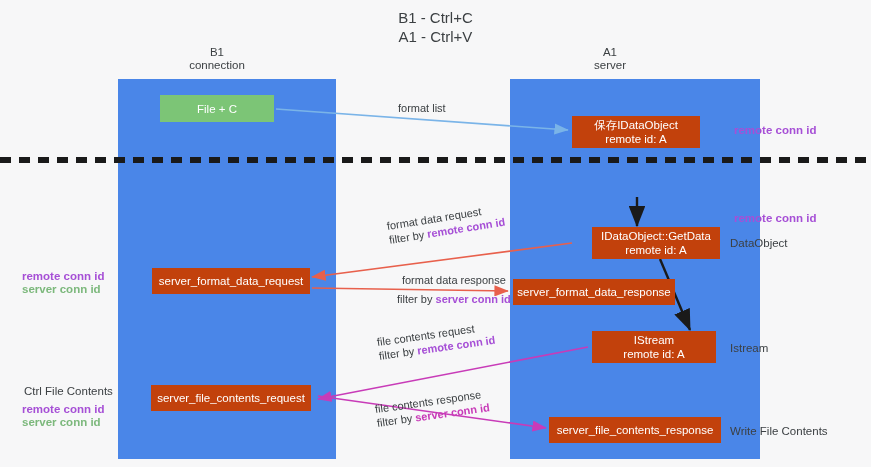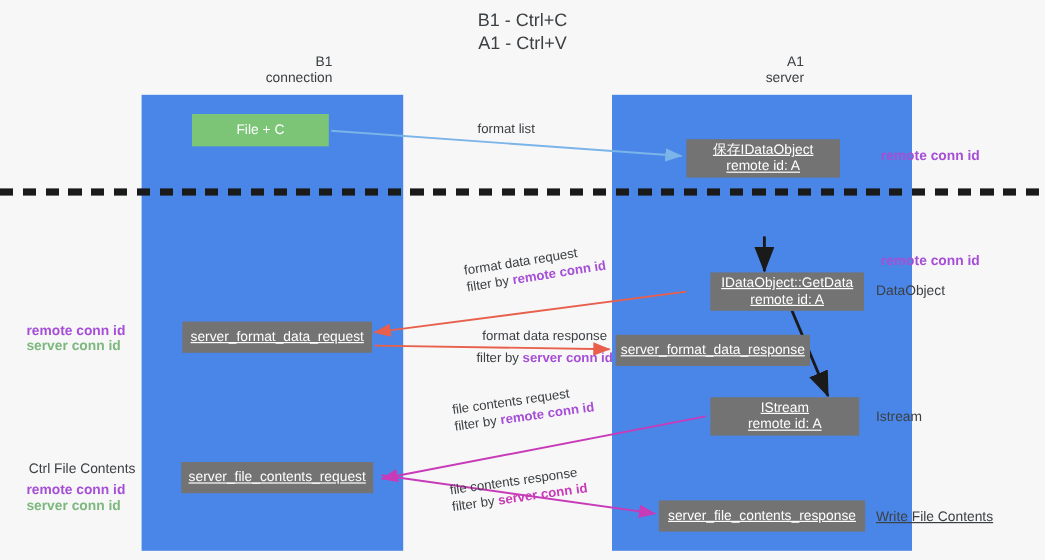--- a/index.html
+++ b/index.html
@@ -15,34 +15,34 @@
 
   
   .title{
     position:absolute;left:0;top:8px;width:871px;
     text-align:center;font-size:15px;line-height:19px;color:#3c4043;
     white-space:pre-line;
   }
 
   
   .colhead{
-    position:absolute;text-align:right;font-size:11.5px;line-height:13px;
+    position:absolute;text-align:center;font-size:11.5px;line-height:13px;
     color:#3c4043;white-space:pre-line;
   }
 
   
   .lane{position:absolute;background:#4a86e8;}
 
   
   .box{
     position:absolute;display:flex;align-items:center;justify-content:center;
     text-align:center;font-size:11.5px;line-height:14px;color:#ffffff;
     white-space:pre-line;box-sizing:border-box;
   }
-  .box.orange{background:#737373;text-decoration:underline;}
+  .box.orange{background:#c2410c;}
   .box.green{background:#7cc576;}
 
   
   .slabel{
     position:absolute;font-size:11.5px;line-height:14px;white-space:pre-line;
   }
   .slabel.dark{color:#3c4043;}
   .slabel.purple{color:#a64fd6;font-weight:bold;}
   .slabel.green{color:#7cb87c;font-weight:bold;}
 
@@ -156,21 +156,21 @@
   </div>
 
   <div class="slabel purple" style="left:734px;top:123px;">remote conn id</div>
 
   <div class="slabel purple" style="left:734px;top:211px;">remote conn id</div>
 
   <div class="slabel dark" style="left:730px;top:236px;">DataObject</div>
 
   <div class="slabel dark" style="left:730px;top:341px;">Istream</div>
 
-  <div class="slabel dark" style="left:730px;top:424px;text-decoration:underline;">Write File Contents</div>
+  <div class="slabel dark" style="left:730px;top:424px;">Write File Contents</div>
 
   <div class="slabel purple" style="left:22px;top:269px;">remote conn id</div>
   <div class="slabel green" style="left:22px;top:282px;">server conn id</div>
 
   <div class="slabel dark" style="left:24px;top:384px;">Ctrl File Contents</div>
   <div class="slabel purple" style="left:22px;top:402px;">remote conn id</div>
   <div class="slabel green" style="left:22px;top:415px;">server conn id</div>
 
   <div class="divider"></div>
 

